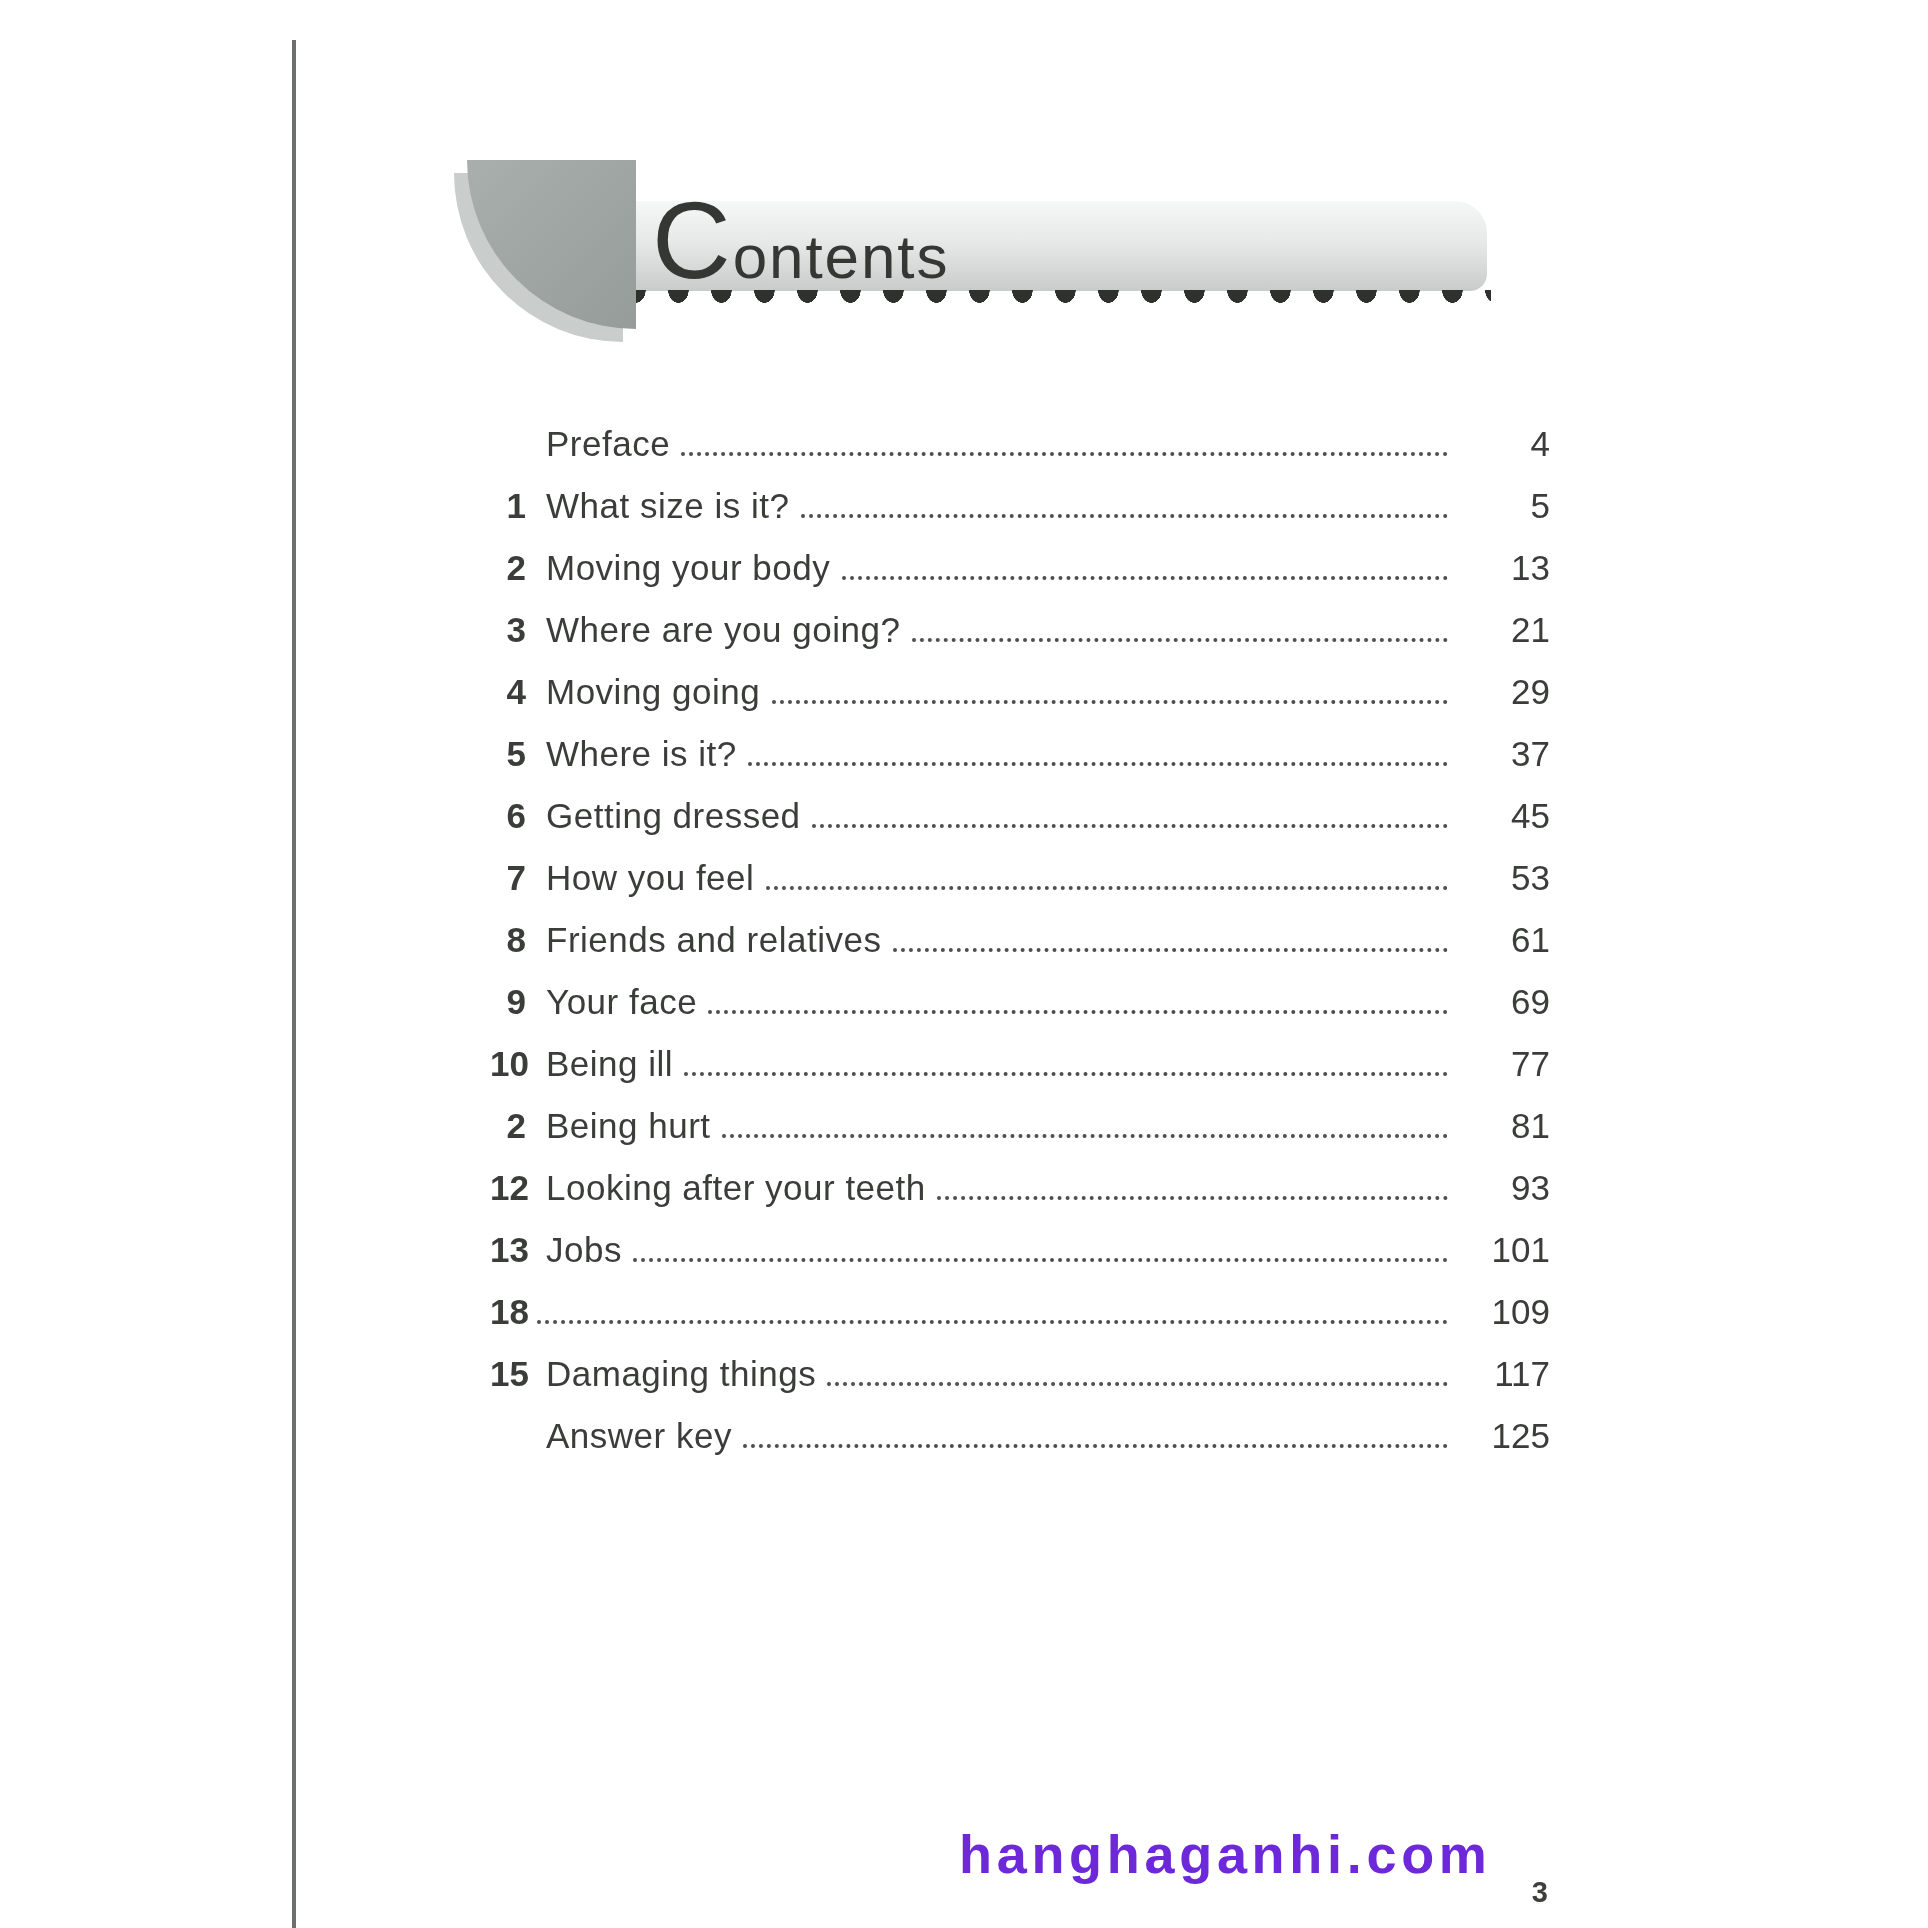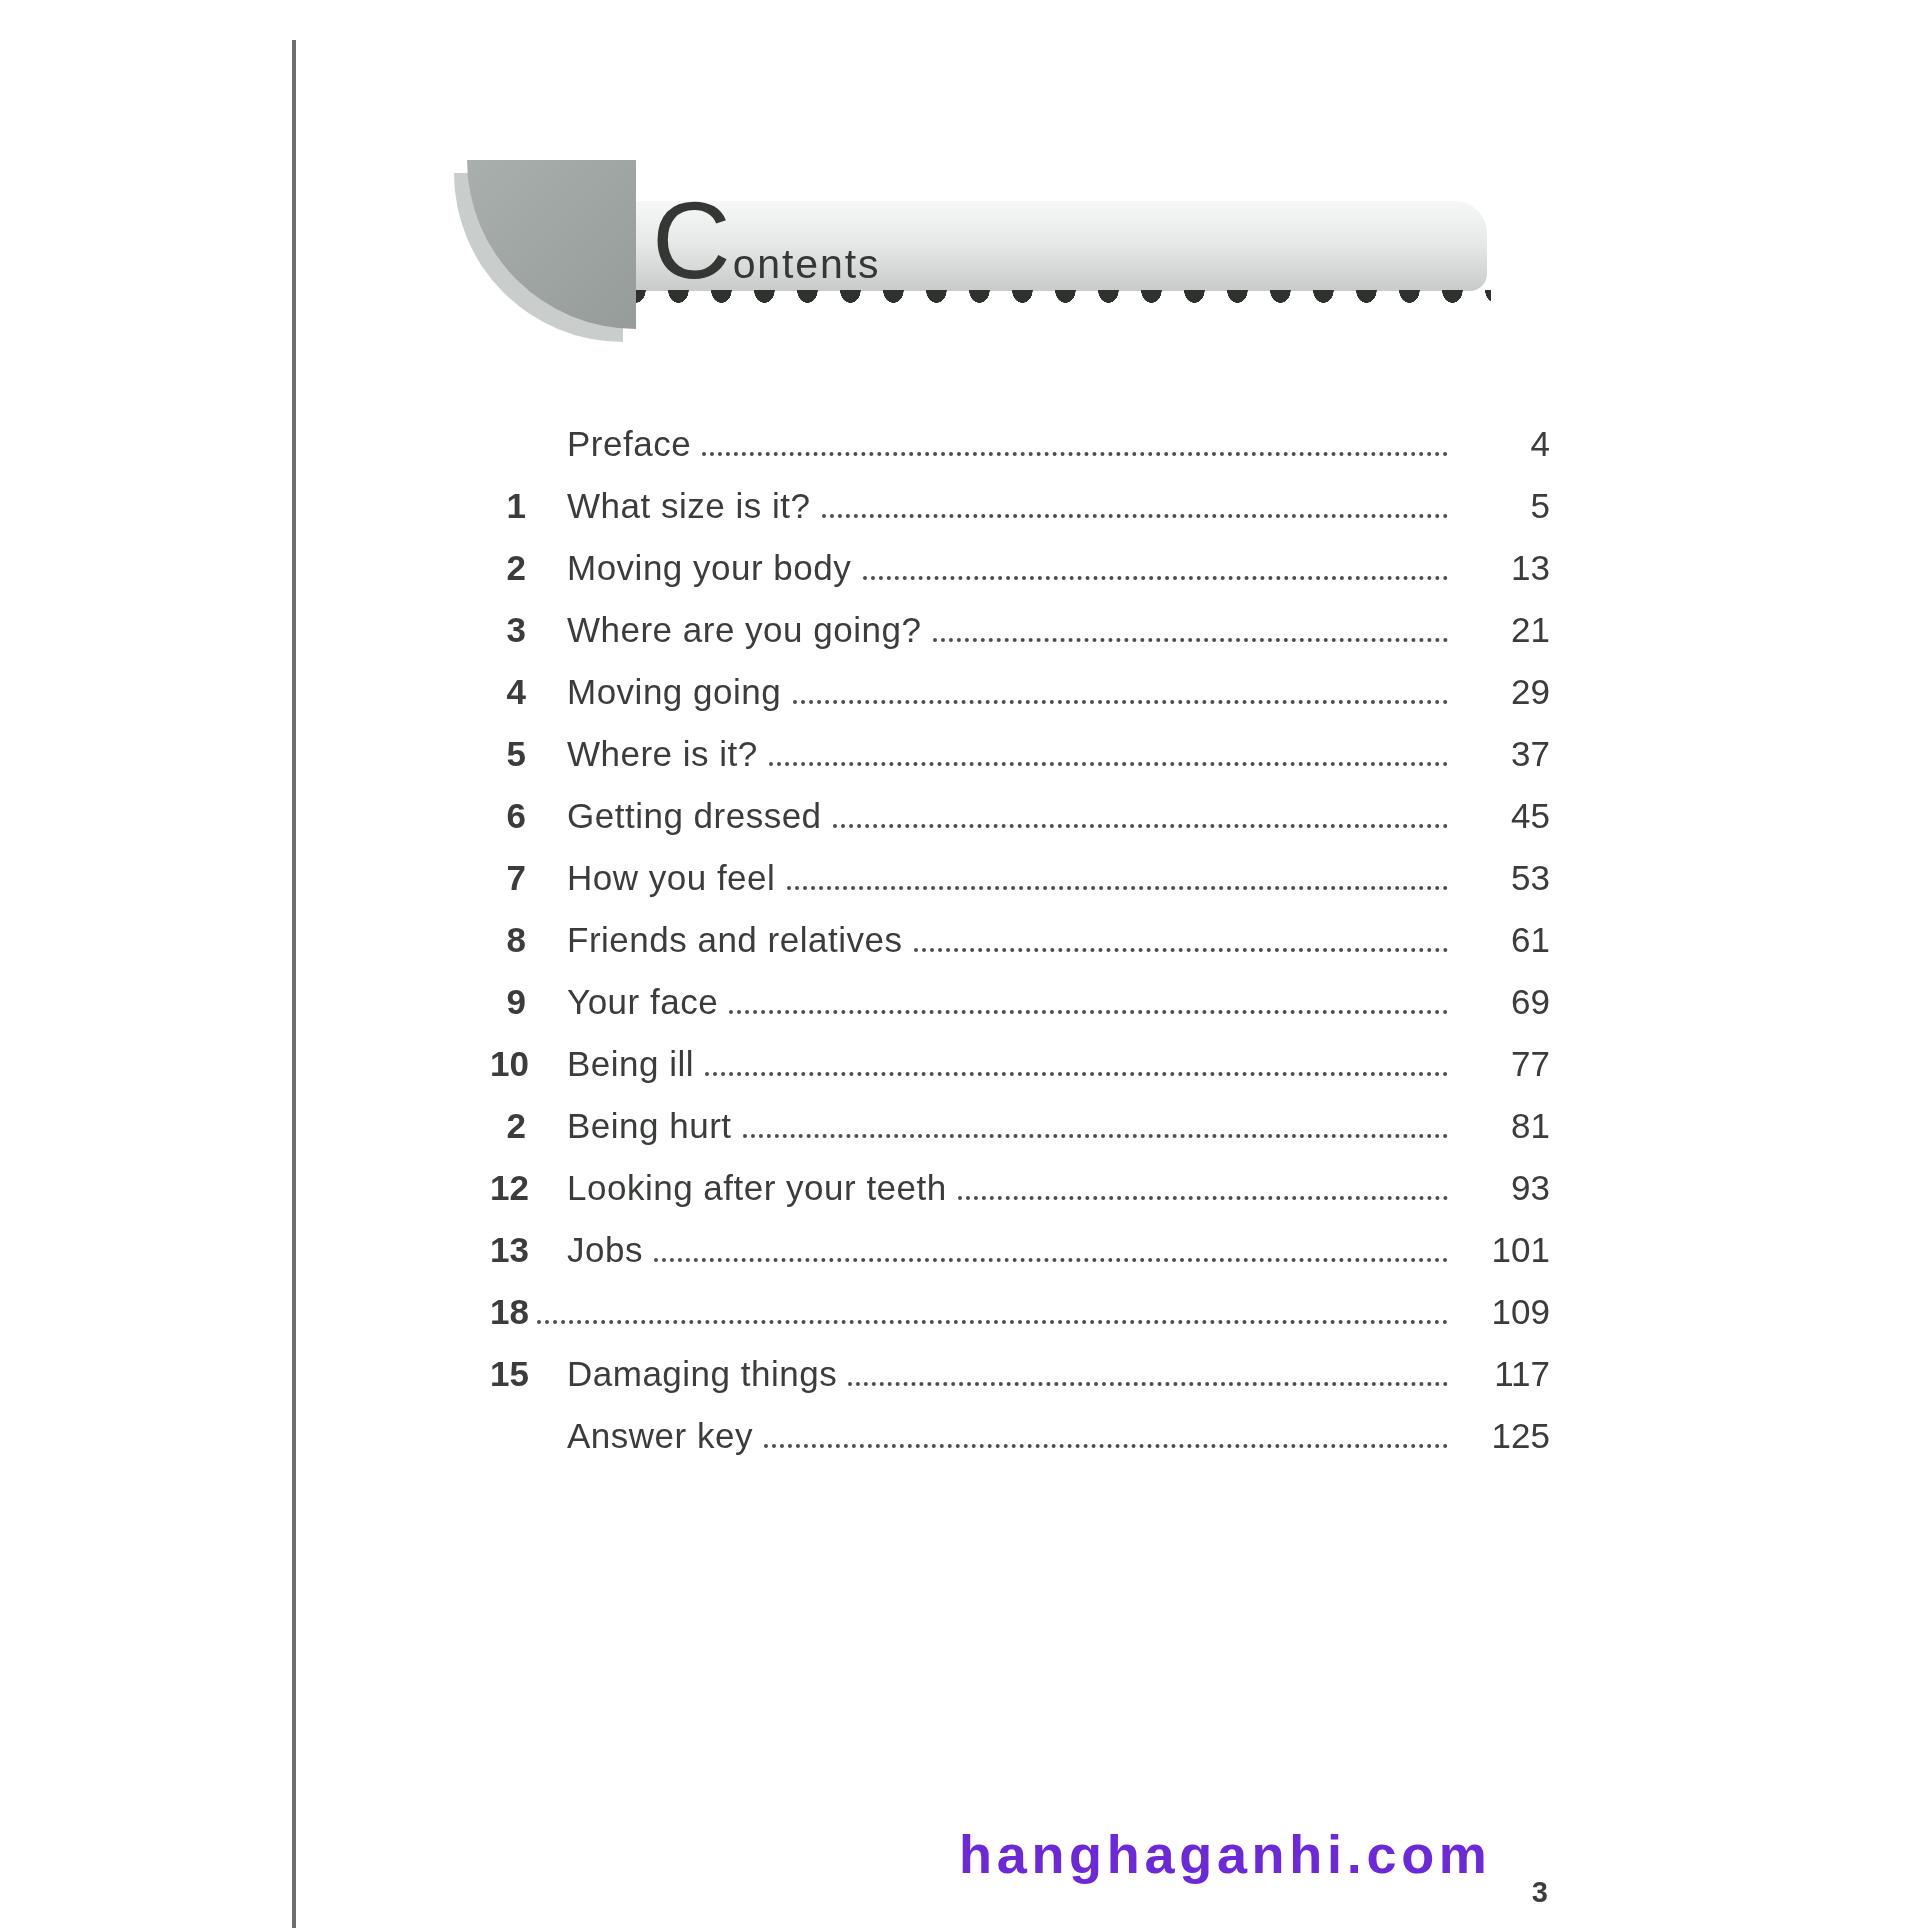--- a/index.html
+++ b/index.html
@@ -33,26 +33,26 @@
   .ornament {
     position:absolute; left:467px; top:160px; width:169px; height:169px;
     border-radius:0 0 0 169px;
     background:linear-gradient(135deg,#a9afad 0%, #969c9a 100%);
   }
   .title {
     position:absolute; left:652px; top:186px; color:#343734;
     font-weight:500; letter-spacing:1.9px; white-space:nowrap;
   }
   .title .cap  { font-size:109px; line-height:1; }
-  .title .rest { font-size:41px; }
+  .title .rest { font-size:62px; }
   
   .toc { position:absolute; left:490px; top:424px; width:1060px; }
   .toc-row { display:flex; align-items:baseline; height:62px; font-size:35px; }
   .toc-num { flex:none; width:36px; text-align:right; font-weight:700; }
-  .toc-title { flex:none; margin-left:41px; white-space:nowrap; letter-spacing:0.5px; }
+  .toc-title { flex:none; margin-left:20px; white-space:nowrap; letter-spacing:0.5px; }
   .toc-leader { flex:1; min-width:26px; border-bottom:4.7px dotted #4c4f4c; margin:0 21px 0.9px 11.3px; }
   .toc-page { flex:none; width:81px; text-align:right; }
   
   .watermark {
     position:absolute; left:959px; top:1823px; font-size:54px; font-weight:600;
     letter-spacing:4.7px; color:#6d28d9; white-space:nowrap;
   }
   .folio {
     position:absolute; left:1503px; top:1876px; width:45px; text-align:right;
     font-size:29px; font-weight:700; color:#3c3f3c;

